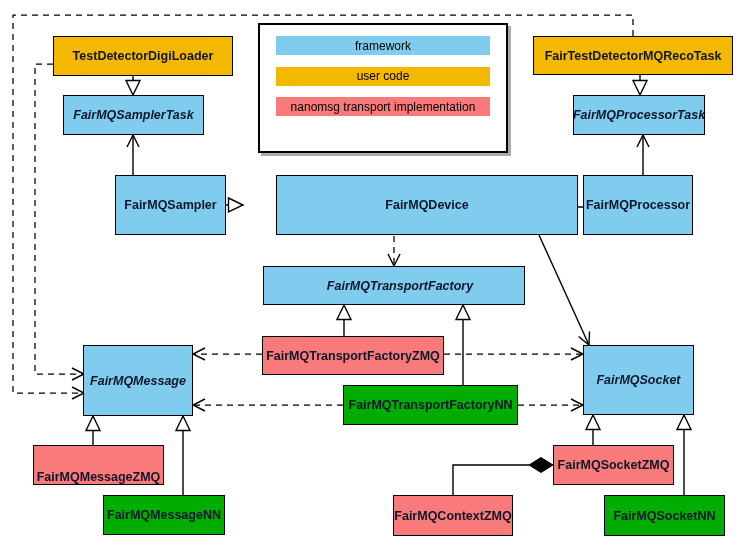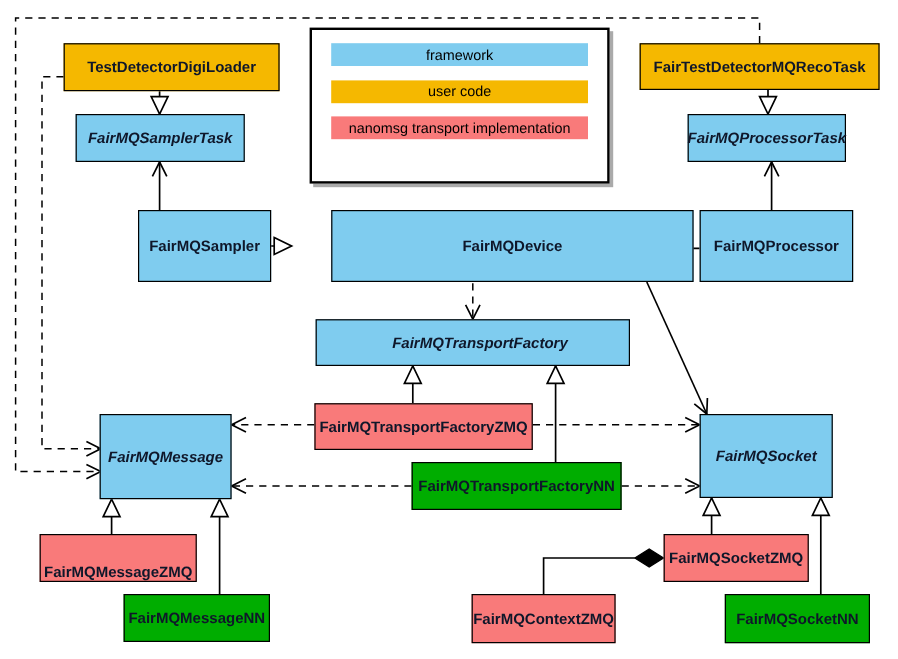--- a/index.html
+++ b/index.html
@@ -69,21 +69,21 @@
       </div>
       <div class="node abstract" style="left: 573px; top: 95px; width: 132px; height: 40px; background: rgb(127, 204, 239);">
         <span>FairMQProcessorTask</span>
       </div>
       <div class="node" style="left: 73px; top: 175px; width: 111px; height: 60px; background: rgb(127, 204, 239); margin-left: 42px;">
         <span>FairMQSampler</span>
       </div>
       <div class="node" style="left: 243px; top: 175px; width: 302px; height: 60px; background: rgb(127, 204, 239); margin-left: 33px;">
         <span>FairMQDevice</span>
       </div>
-      <div class="node" style="left: 583px; top: 175px; width: 128px; height: 60px; background: rgb(127, 204, 239);">
+      <div class="node" style="left: 583px; top: 175px; width: 110px; height: 60px; background: rgb(127, 204, 239);">
         <span>FairMQProcessor</span>
       </div>
       <div class="node abstract" style="left: 263px; top: 266px; width: 262px; height: 39px; background: rgb(127, 204, 239); padding-left: 12px;">
         <span>FairMQTransportFactory</span>
       </div>
       <div class="node" style="left: 262px; top: 336px; width: 182px; height: 39px; background: rgb(249, 122, 122);">
         <span>FairMQTransportFactoryZMQ</span>
       </div>
       <div class="node" style="left: 343px; top: 385px; width: 175px; height: 40px; background: rgb(0, 173, 0);">
         <span>FairMQTransportFactoryNN</span>

